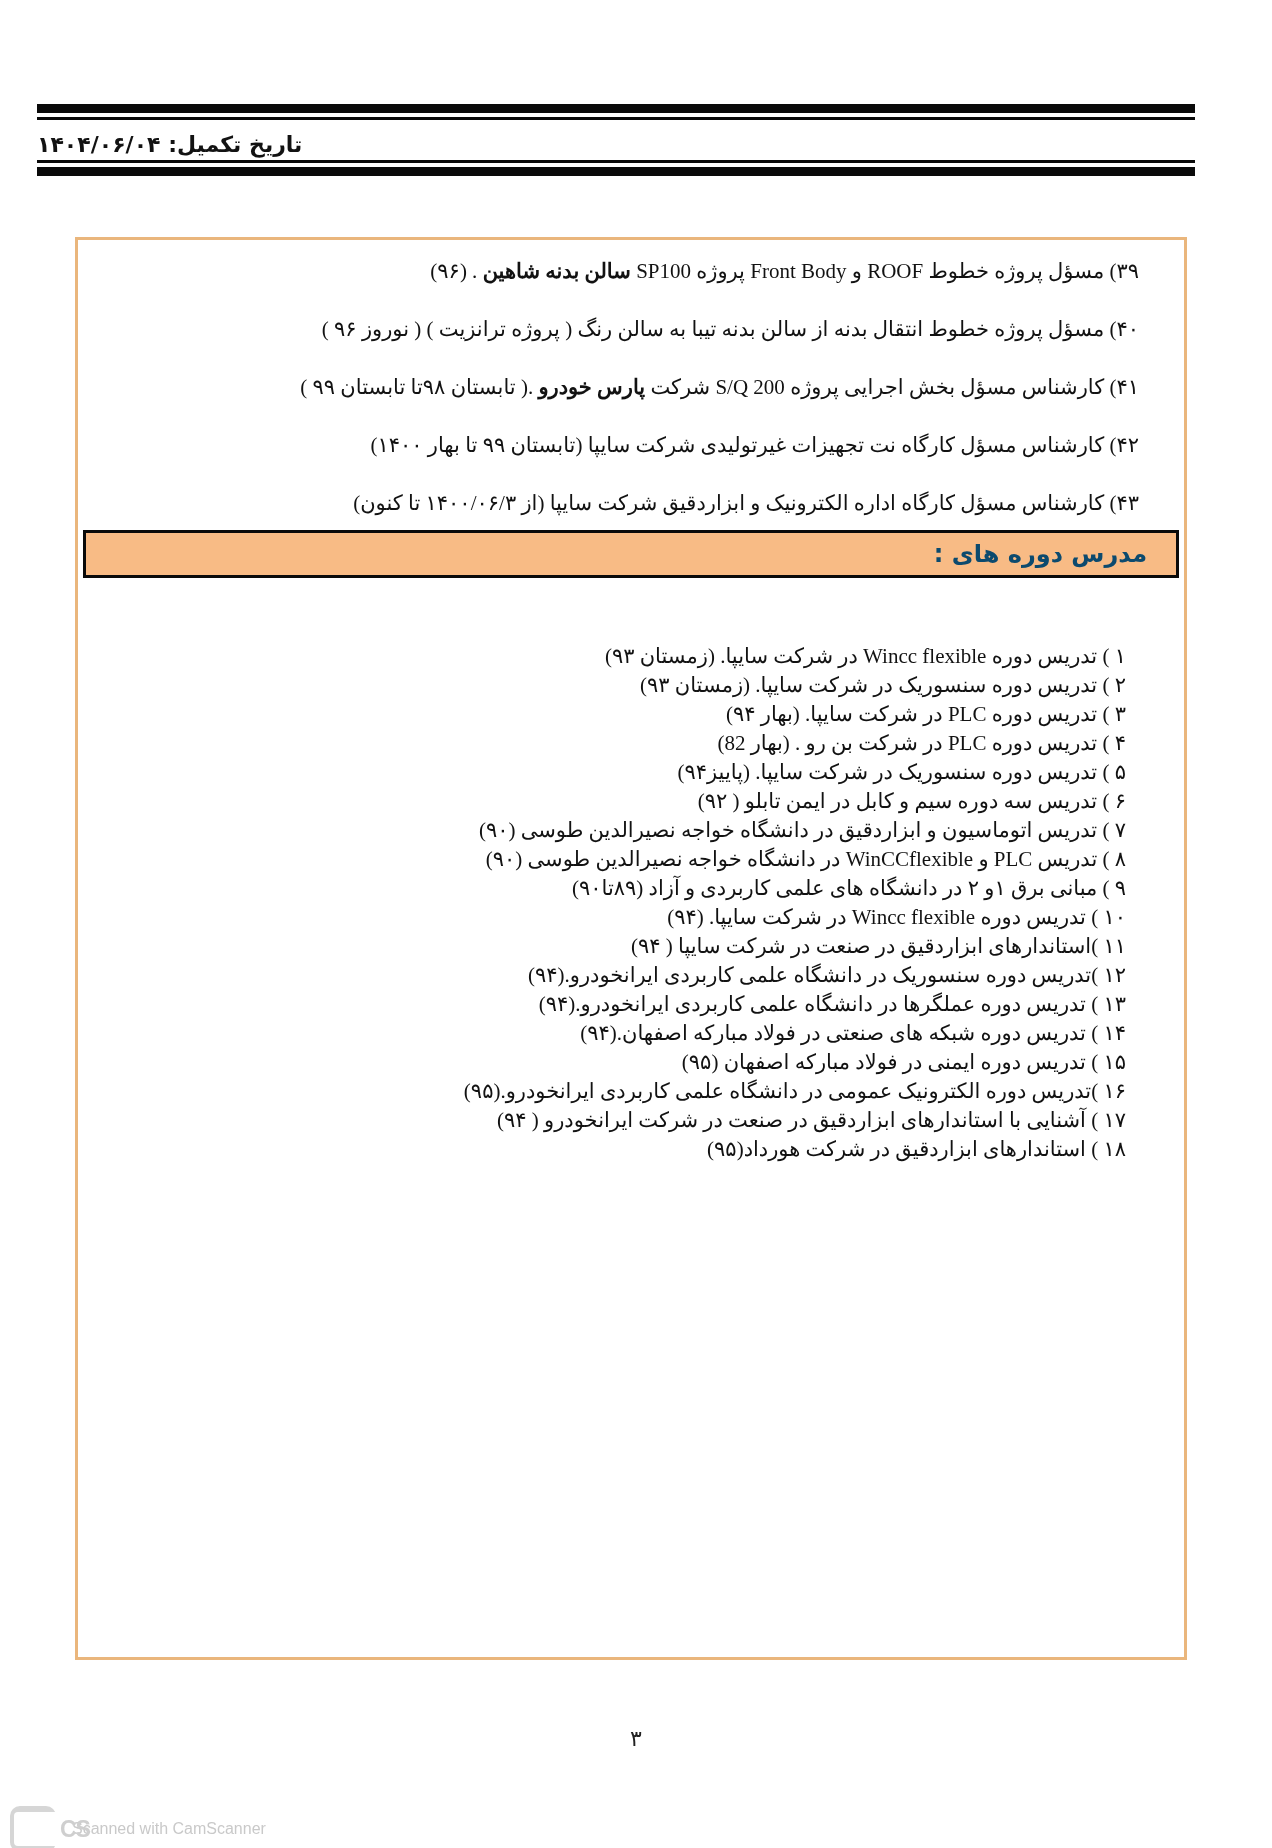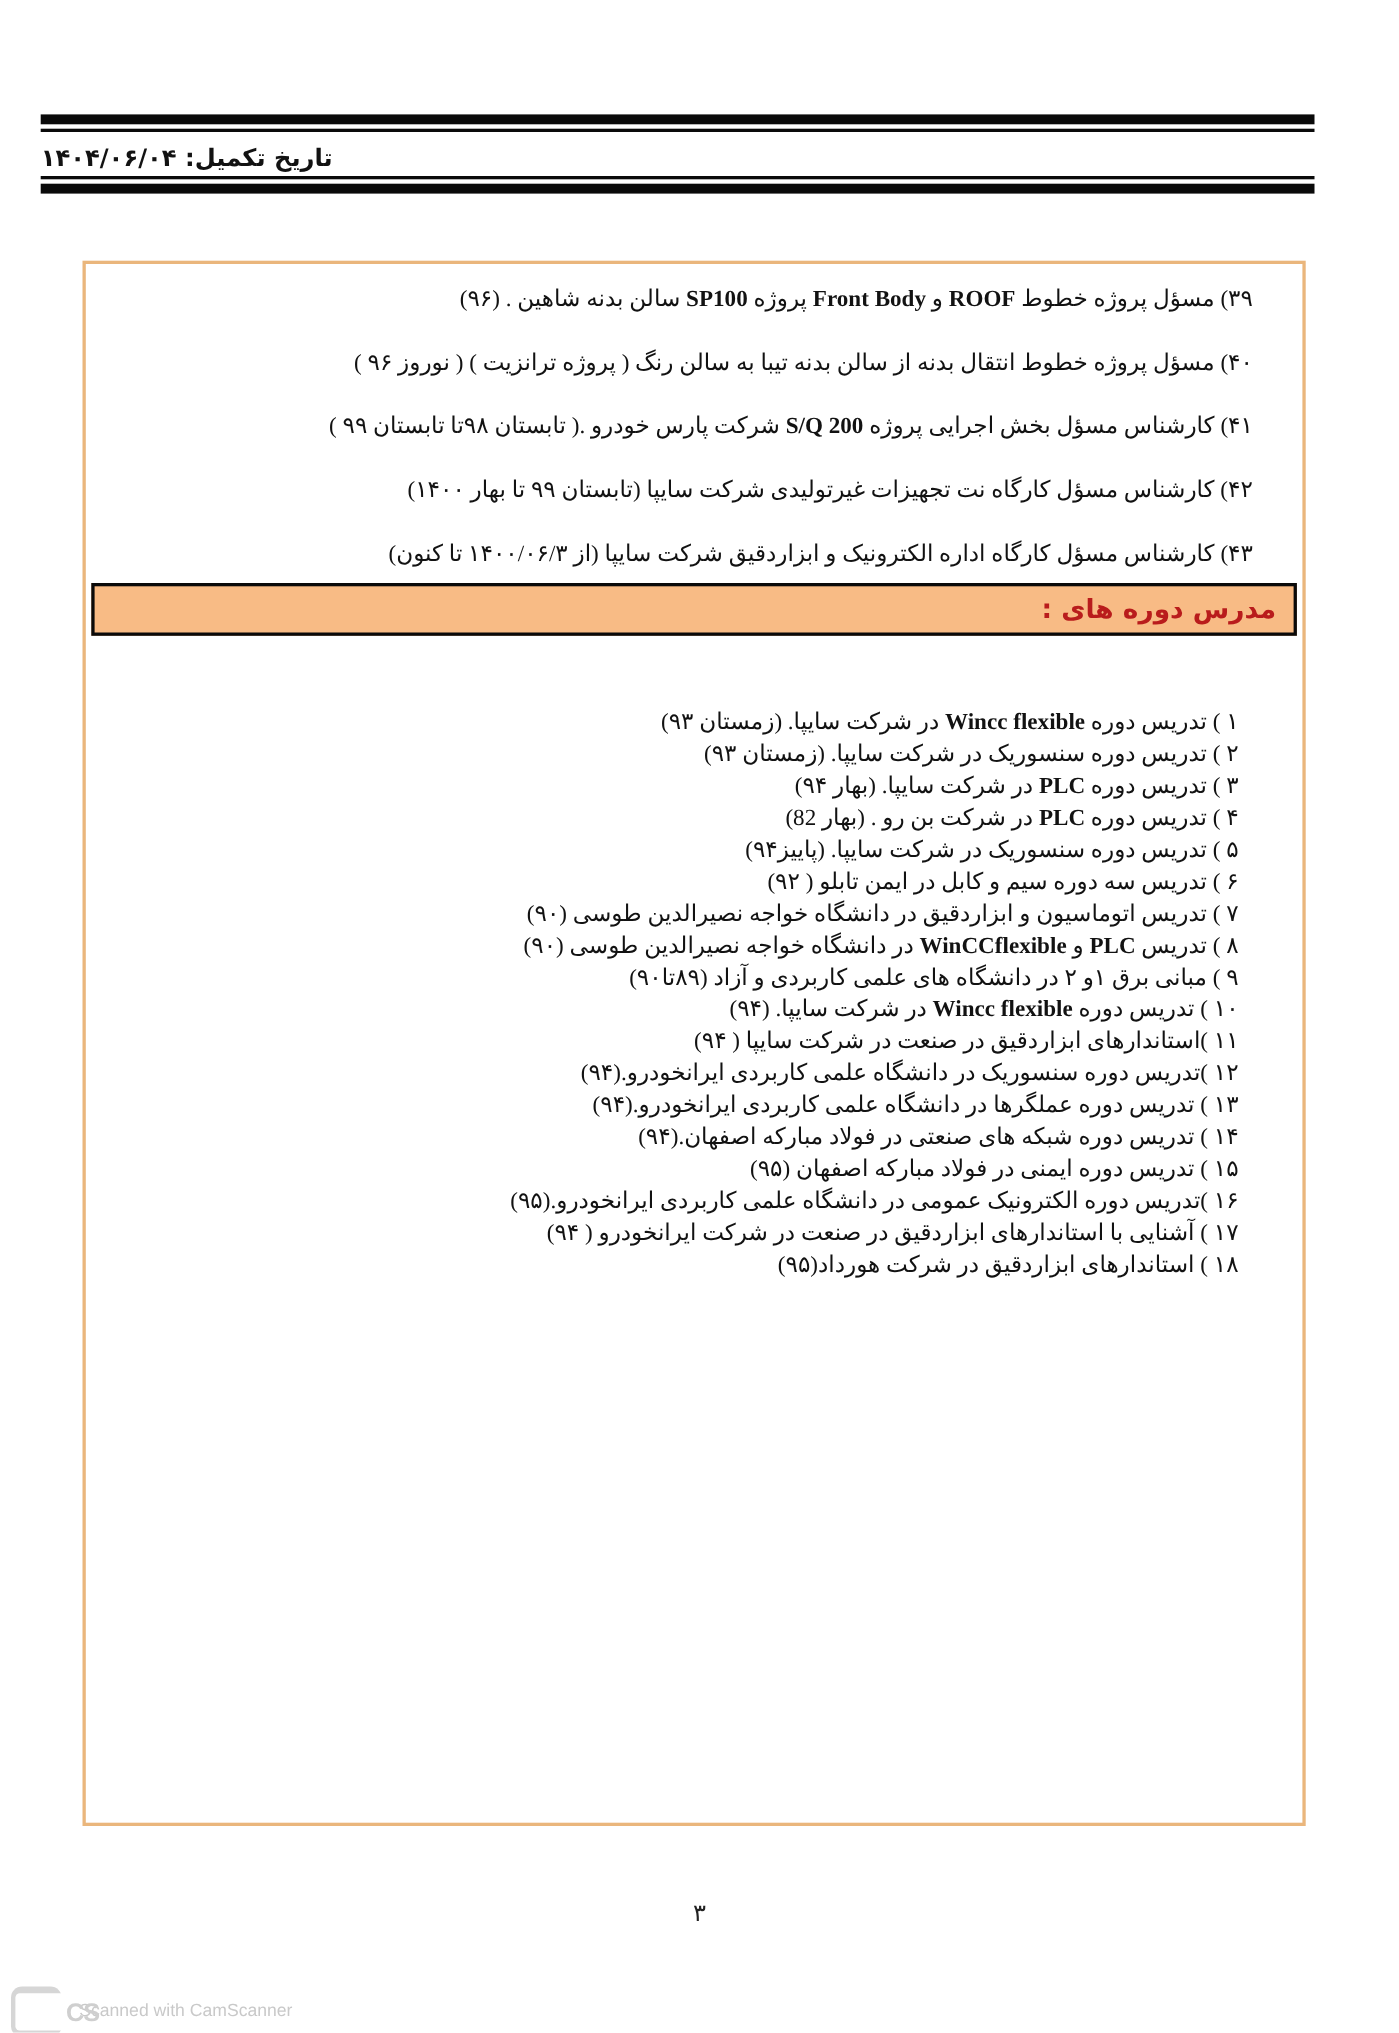--- a/index.html
+++ b/index.html
@@ -62,38 +62,38 @@
     line-height: 30px;
   }
   .exp-list {
     margin: 16px 45px 0 40px;
     gap: 28px;
   }
   .courses-list {
     margin: 64px 58px 0 40px;
     line-height: 29px;
   }
-  .list-row .bold { font-weight: normal; }
-  .list-row .latin { font-family: "Liberation Serif", "DejaVu Serif", serif; font-weight: bold; }
+  .list-row .bold { font-weight: bold; }
+  .list-row .latin { font-family: "Liberation Serif", "DejaVu Serif", serif; }
 
   
   .section-bar {
     margin: 12px 5px 0 5px;
     height: 48px;
     box-sizing: border-box;
     background: var(--section-bg, #f8bb85);
     border: 3px solid #0a0a0a;
     direction: rtl;
     text-align: right;
-    padding: 0 16px;
+    padding: 0 29px;
     font-weight: bold;
     font-size: 24px;
     line-height: 42px;
     font-family: "DejaVu Sans", sans-serif;
-    color: #b91c1c;
+    color: #0c4a6e;
   }
 
   
   .page-number {
     position: absolute;
     left: 0;
     top: 1726px;
     width: 100%;
     text-align: center;
     font-size: 22px;

